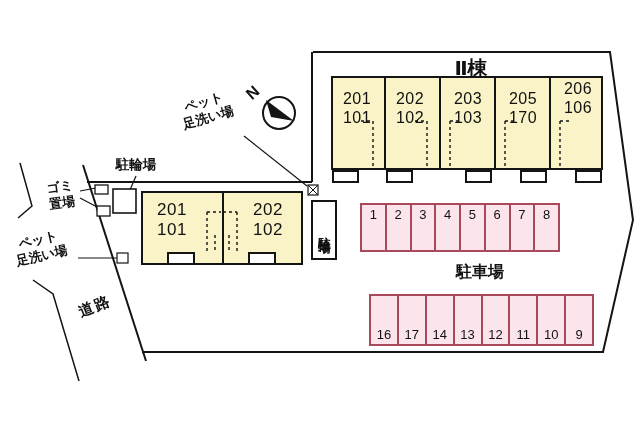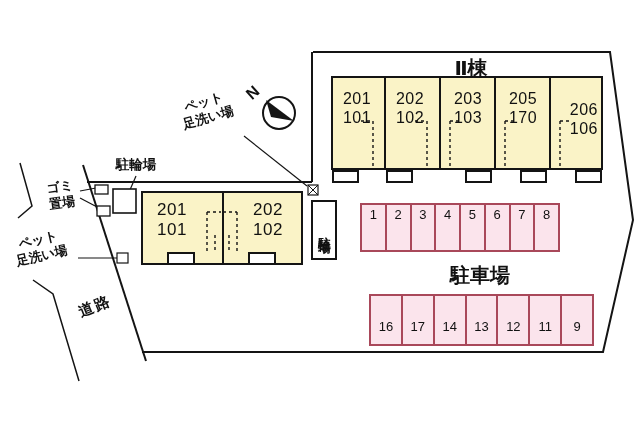--- a/index.html
+++ b/index.html
@@ -17,21 +17,21 @@
   .unit-num.big{font-size:17px;line-height:20px;}
   
   .lbl{position:absolute;font-weight:700;text-align:center;white-space:nowrap;}
   .lbl-bldg{font-size:20px;}
   .lbl-sm{font-size:13px;line-height:16px;}
   
   .prow{position:absolute;display:flex;background:#FBE4EC;border:2px solid #A9485A;}
   .ps{flex:1;display:flex;flex-direction:column;align-items:center;border-right:2px solid #A9485A;font-size:13px;}
   .ps:last-child{border-right:none;}
   .prow.top .ps{justify-content:flex-start;padding-top:2px;}
-  .prow.bottom .ps{justify-content:flex-end;padding-bottom:10px;}
+  .prow.bottom .ps{justify-content:flex-end;padding-bottom:2px;}
   
   .vbox{position:absolute;background:#fff;border:2px solid #141414;display:flex;align-items:center;justify-content:center;}
   .vtext{writing-mode:vertical-rl;text-orientation:upright;font-size:12.5px;font-weight:700;letter-spacing:2px;}
   svg{position:absolute;left:0;top:0;pointer-events:none;}
 </style>
 </head>
 <body>
 
 <div id="canvas">
 
@@ -92,20 +92,23 @@
         <span>14</span>
       </div>
     <div class="ps">
         <span>13</span>
       </div>
     <div class="ps">
         <span>12</span>
       </div>
     <div class="ps">
         <span>11</span>
+      </div>
+    <div class="ps">
+        <span>10</span>
       </div>
     <div class="ps">
         <span>9</span>
       </div>
   </div>
 
   <div class="vbox" style="left:311px;top:200px;width:26px;height:60px;">
     <span class="vtext">駐輪場</span>
   </div>
 
@@ -170,36 +173,36 @@
       <div>102</div>
   </div>
   <div class="unit-num" style="left:448px;top:89px;width:40px;">
     <div>203</div>
       <div>103</div>
   </div>
   <div class="unit-num" style="left:503px;top:89px;width:40px;">
     <div>205</div>
       <div>170</div>
   </div>
-  <div class="unit-num" style="left:558px;top:100px;width:40px;text-align:right;">
+  <div class="unit-num" style="left:558px;top:79px;width:40px;">
     <div>206</div>
       <div>106</div>
   </div>
   <div class="lbl lbl-bldg" style="left:431px;top:55px;width:80px;">Ⅱ棟</div>
 
   <div class="unit-num big" style="left:150px;top:200px;width:44px;">
     <div>201</div>
       <div>101</div>
   </div>
   <div class="unit-num big" style="left:246px;top:200px;width:44px;">
     <div>202</div>
       <div>102</div>
   </div>
 
-  <div class="lbl" style="left:440px;top:262px;width:80px;font-size:20px;">駐車場</div>
+  <div class="lbl" style="left:440px;top:262px;width:80px;font-size:16px;">駐車場</div>
 
   <div class="lbl lbl-sm" style="left:106px;top:157px;width:60px;font-size:13.5px;">駐輪場</div>
 
   <div class="lbl lbl-sm" style="left:41px;top:179px;width:40px;transform:rotate(-8deg);">
     <div>ゴミ</div>
     <div>置場</div>
   </div>
 
   <div class="lbl lbl-sm" style="left:164px;top:94px;width:84px;transform:rotate(-16deg);">
     <div>ペット</div>

